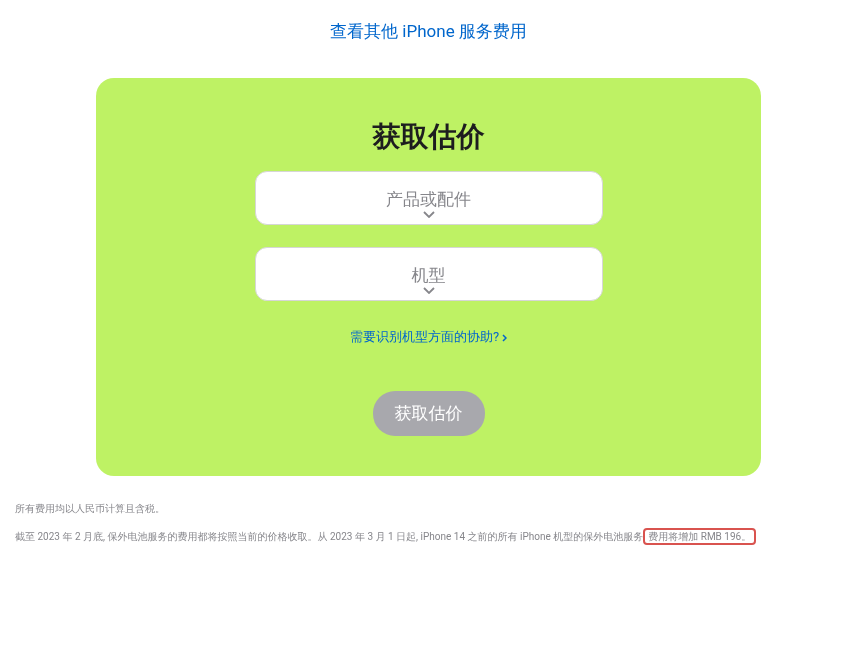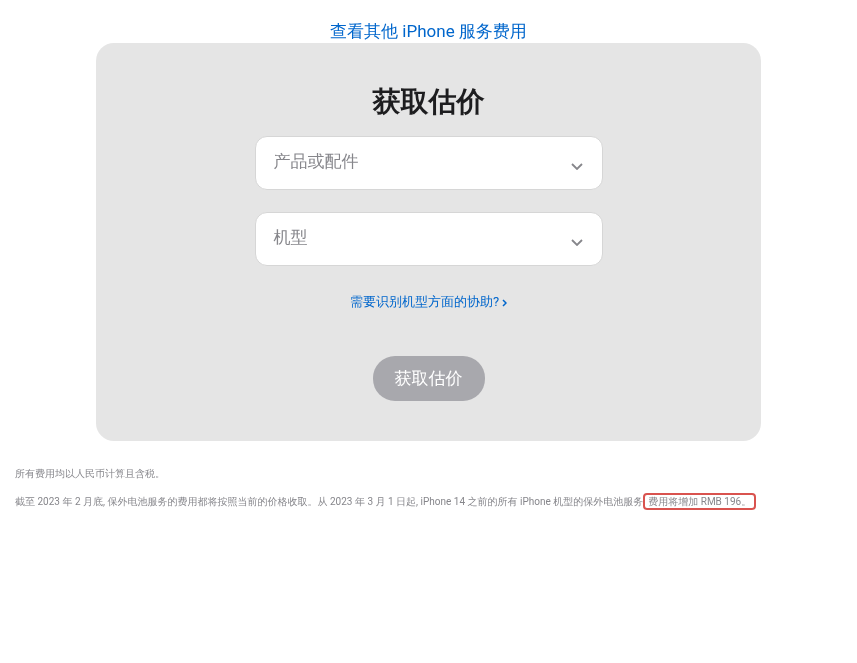--- a/index.html
+++ b/index.html
@@ -11,24 +11,25 @@
       font-family: -apple-system, BlinkMacSystemFont, "Segoe UI", Roboto, "Helvetica Neue", Arial, sans-serif;
       background: #ffffff;
       width: 857px;
       height: 663px;
       padding: 20px 10px;
     }
     .top-link {
       text-align: center;
       color: #0066cc;
       font-size: 17px;
+      margin-bottom: 35px;
       cursor: pointer;
     }
     .card {
-      background: #e5e5e5;
+      background: #bef264;
       border-radius: 18px;
       width: 665px;
       margin: 0 auto;
       padding: 40px 50px 40px 50px;
       text-align: center;
     }
     .card-title {
       font-size: 28px;
       font-weight: 600;
       color: #1d1d1f;
@@ -44,24 +45,25 @@
       margin: 0 auto 22px auto;
       position: relative;
     }
     .select-box {
       width: 100%;
       height: 54px;
       background: #ffffff;
       border: 1px solid #d6d6d6;
       border-radius: 12px;
       display: flex;
-      align-items: flex-end;
+      align-items: center;
       padding: 16px 18px;
       cursor: pointer;
       position: relative;
+      flex-direction: column;
     }
     .select-placeholder {
       color: #86868b;
       font-size: 17px;
       flex: 1;
       text-align: left;
     }
     .chevron {
       color: #86868b;
       width: 14px;

